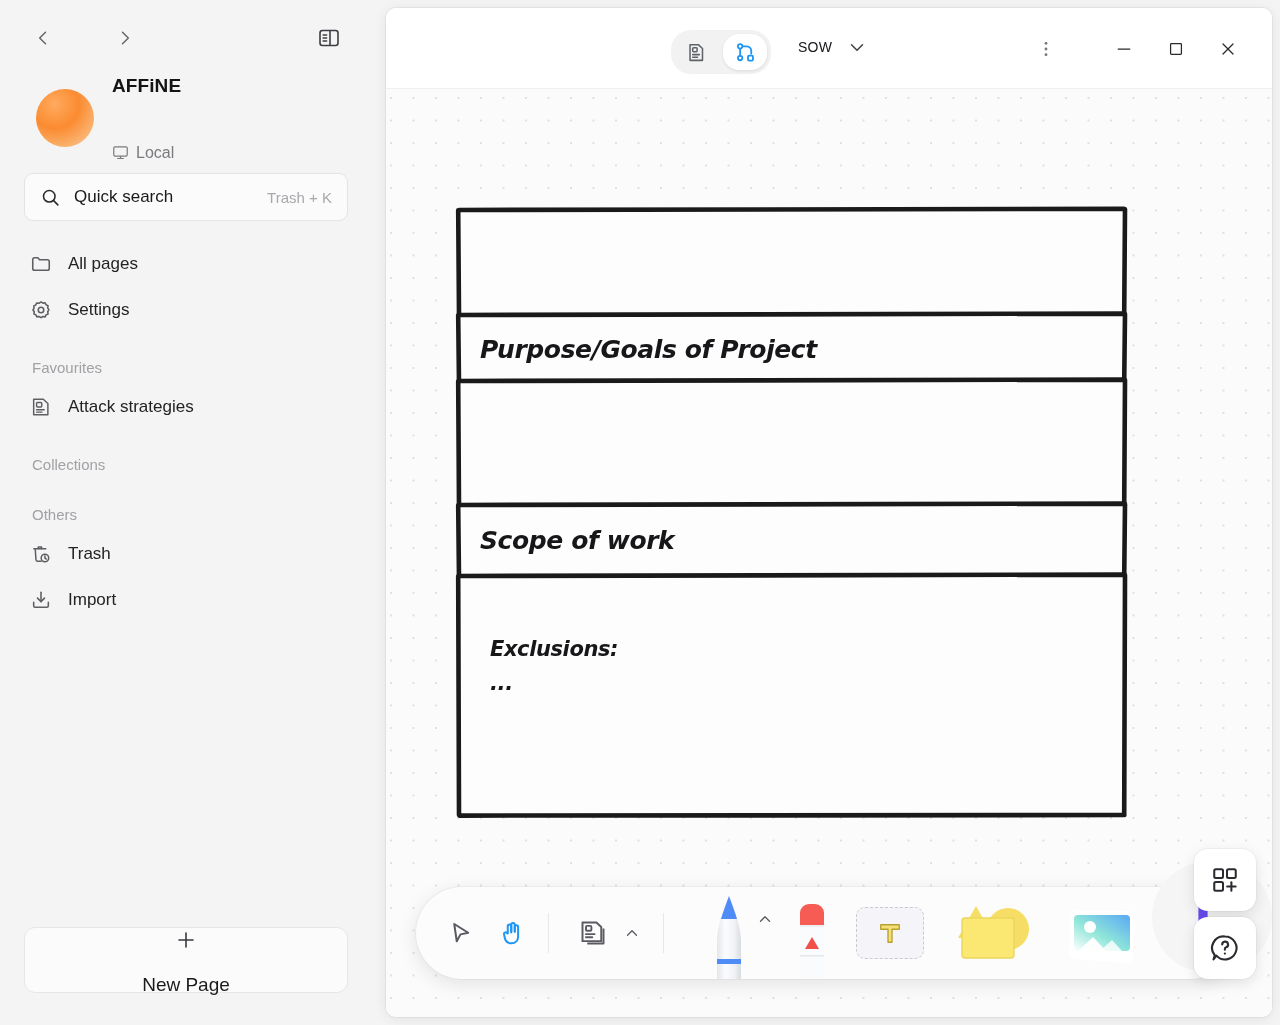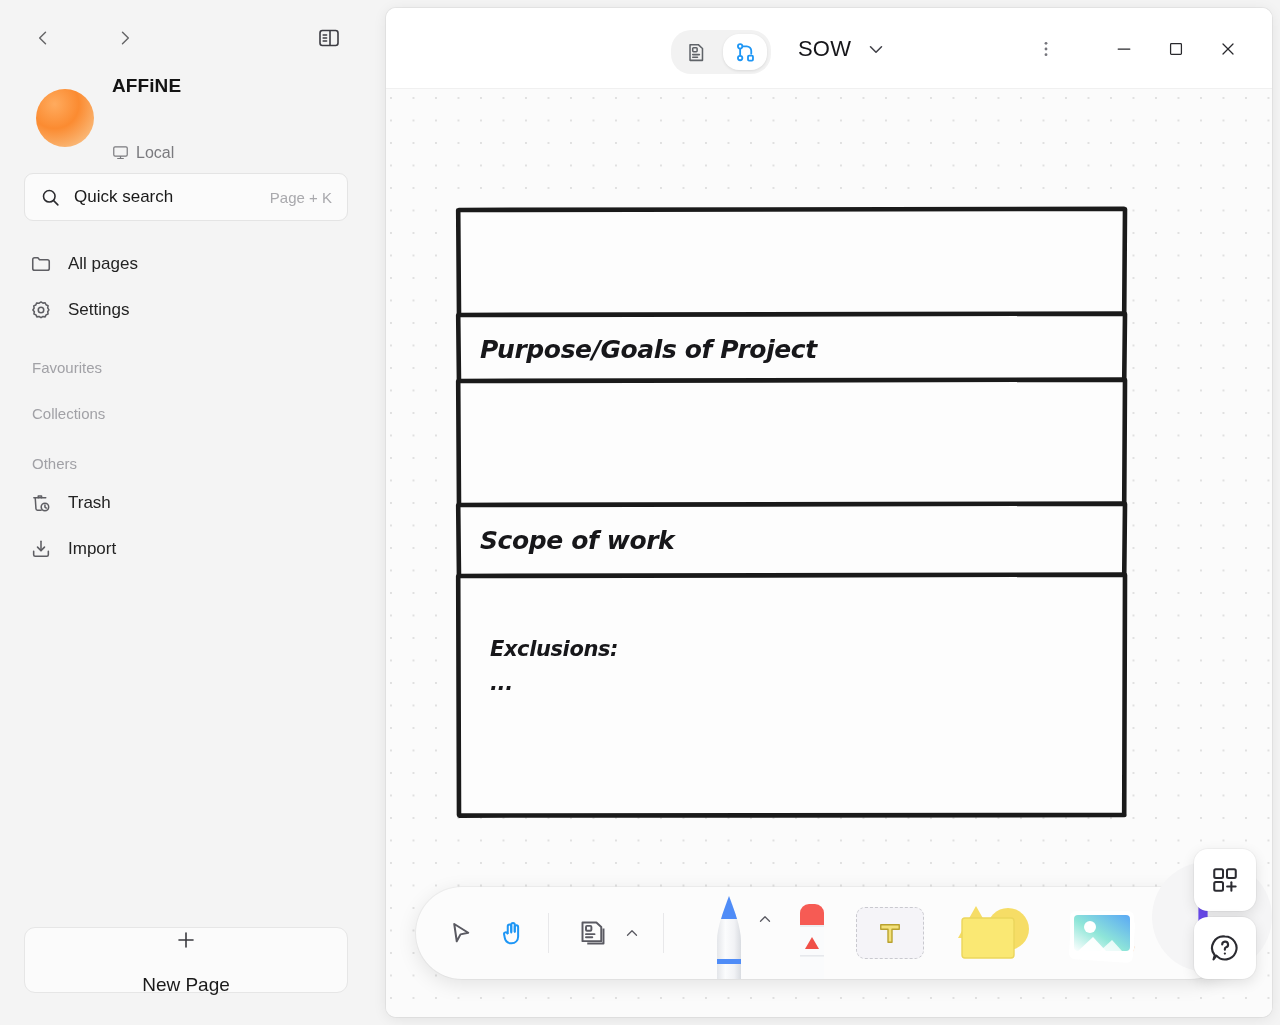--- a/index.html
+++ b/index.html
@@ -103,21 +103,21 @@
     width: 44px; height: 36px; border-radius: 16px;
     display: flex; align-items: center; justify-content: center;
     cursor: pointer; color: #5f6368;
   }
   .mode-btn.active { background: #fff; color: #1e96f5; box-shadow: 0 1px 3px rgba(0,0,0,.10); }
 
   #doc-title-group {
     position: absolute; left: 412px; top: 28px;
     display: flex; align-items: center; gap: 14px; cursor: pointer;
   }
-  #doc-title { font-size: 22px; color: #16161a; letter-spacing: .2px; }
+  #doc-title { font-size: 14px; color: #16161a; letter-spacing: .2px; }
   #doc-title-caret { color: #43434a; display: flex; }
 
   #window-controls {
     position: absolute; right: 0; top: 0; height: 81px;
     display: flex; align-items: center; padding-right: 18px; gap: 0;
   }
   .wc-btn {
     width: 52px; height: 52px; display: flex; align-items: center;
     justify-content: center; cursor: pointer; color: #29292d; border-radius: 6px;
   }
@@ -243,21 +243,21 @@
   </div>
 
   <div id="quick-search">
     <span style="display:flex;color:#2a2a2e">
       <svg width="21" height="21" viewBox="0 0 24 24" fill="none" stroke="currentColor" stroke-width="1.8">
           <circle cx="10.6" cy="10.6" r="6.6"></circle>
           <line x1="15.6" y1="15.6" x2="20.4" y2="20.4" stroke-linecap="round"></line>
         </svg>
     </span>
     <span id="quick-search-label">Quick search</span>
-    <span id="quick-search-kbd">Page + K</span>
+    <span id="quick-search-kbd">Trash + K</span>
   </div>
 
   <div id="nav-list">
 
     <div class="nav-item">
       <span class="ico">
         <svg width="22" height="22" viewBox="0 0 24 24" fill="none" stroke="currentColor" stroke-width="1.7" stroke-linejoin="round">
             <path d="M3 7.2a2 2 0 0 1 2-2h3.6l1.8 2.2H19a2 2 0 0 1 2 2v7.4a2 2 0 0 1-2 2H5a2 2 0 0 1-2-2z"></path>
           </svg>
       </span>
@@ -269,20 +269,31 @@
         <svg width="22" height="22" viewBox="0 0 24 24" fill="none" stroke="currentColor" stroke-width="1.7" stroke-linejoin="round">
             <path d="M12 3.2l2.1 1.3 2.4-.4 1 2.2 2.2 1-.4 2.4 1.3 2.1-1.3 2.1.4 2.4-2.2 1-1 2.2-2.4-.4-2.1 1.3-2.1-1.3-2.4.4-1-2.2-2.2-1 .4-2.4L3.2 12l1.3-2.1-.4-2.4 2.2-1 1-2.2 2.4.4z"></path>
             <circle cx="12" cy="12" r="3"></circle>
           </svg>
       </span>
       <span>Settings</span>
     </div>
 
     <div class="section-label">Favourites</div>
 
+    <div class="nav-item">
+      <span class="ico">
+        <svg width="22" height="22" viewBox="0 0 24 24" fill="none" stroke="currentColor" stroke-width="1.6" stroke-linejoin="round">
+            <path d="M4 3.6h10.5l5 4.6V20.4H4z"></path>
+            <rect x="7.2" y="7" width="5.6" height="5" rx="1"></rect>
+            <line x1="7.2" y1="15" x2="15.5" y2="15" stroke-linecap="round"></line>
+            <line x1="7.2" y1="17.6" x2="13" y2="17.6" stroke-linecap="round"></line>
+          </svg>
+      </span>
+      <span>Attack strategies</span>
+    </div>
 
     <div class="section-label">Collections</div>
 
     <div class="section-label" style="margin-top:26px">Others</div>
 
     <div class="nav-item">
       <span class="ico">
         <svg width="22" height="22" viewBox="0 0 24 24" fill="none" stroke="currentColor" stroke-width="1.65" stroke-linecap="round" stroke-linejoin="round">
             <path d="M4.2 6.2h13"></path>
             <path d="M9 6.2V4.4h3.6v1.8"></path>

